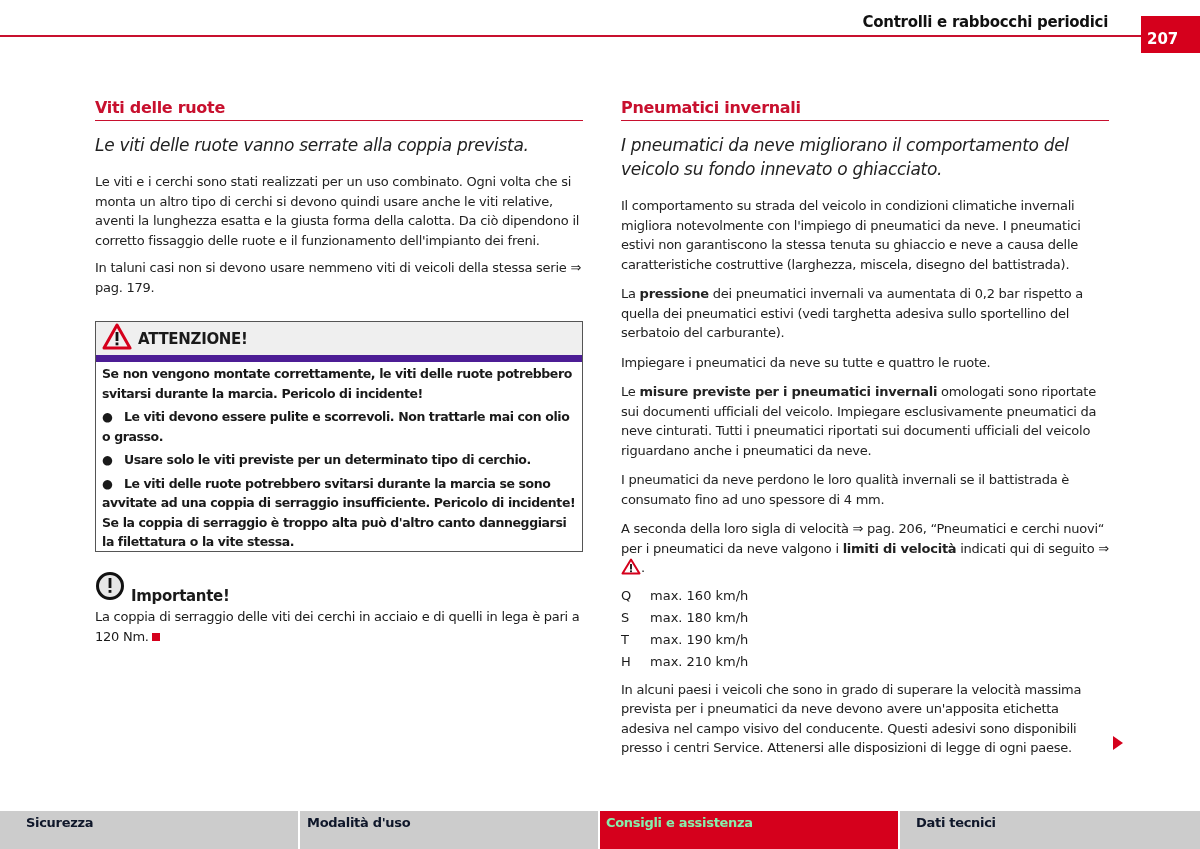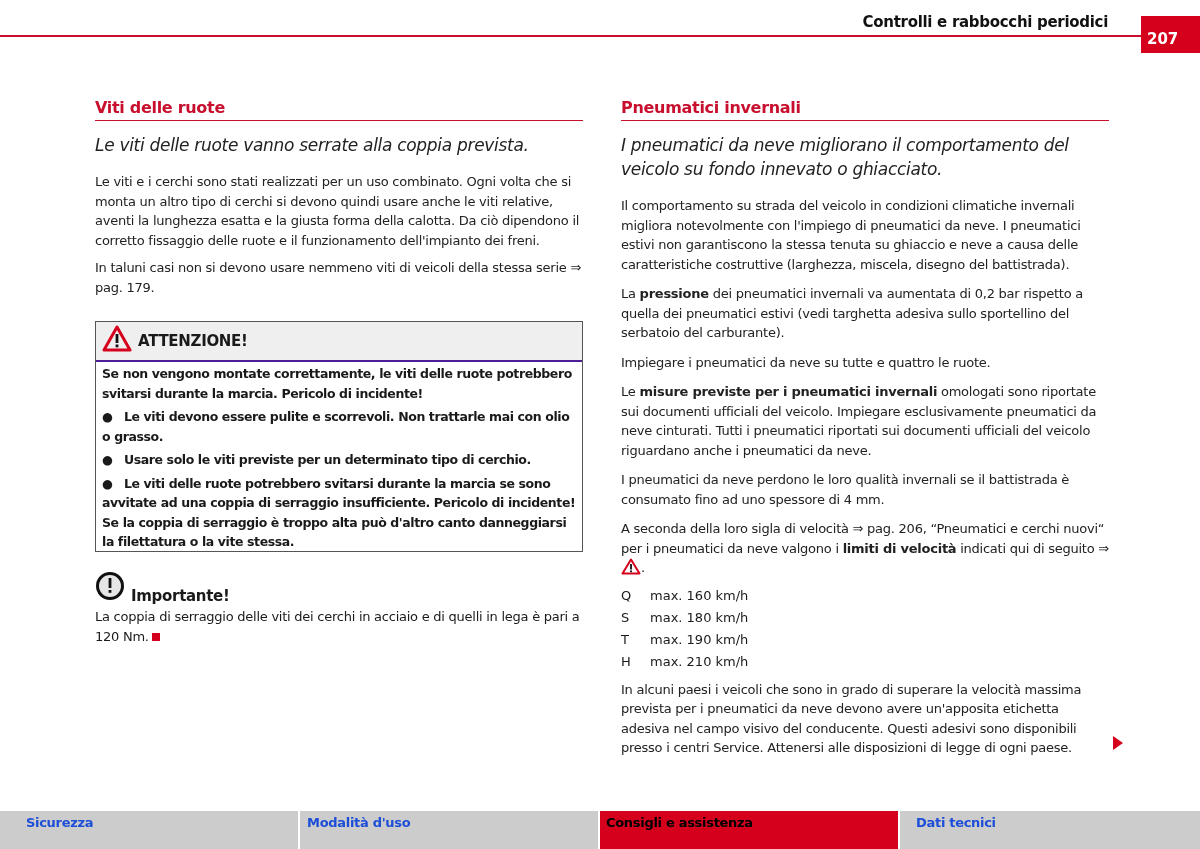--- a/index.html
+++ b/index.html
@@ -14,41 +14,41 @@
   .col-left { left: 95px; }
   .col-right { left: 621px; }
 
   .sec-title { color: #c8102e; font-size: 16px; font-weight: bold; padding-bottom: 3px; border-bottom: 1px solid #c8102e; letter-spacing: -0.3px; }
   .lead { font-style: italic; font-size: 17px; line-height: 24px; margin-top: 12px; color: #222; letter-spacing: -0.3px; }
   p.body { font-size: 13px; line-height: 19.5px; color: #222; letter-spacing: -0.25px; }
   .col-left p.body { margin-top: 8px; }
   .mt16 { margin-top: 15px !important; }
 
   .warn { position: absolute; left: 95px; top: 321px; width: 488px; height: 231px; border: 1px solid #555; }
-  .warn-head { height: 40px; background: #efefef; border-bottom: 2px solid #4c1d95; display: flex; align-items: center; padding-left: 6px; }
+  .warn-head { height: 40px; background: #efefef; border-bottom: 7px solid #4c1d95; display: flex; align-items: center; padding-left: 6px; }
   .warn-head .lbl { font-size: 15px; font-weight: bold; margin-left: 6px; letter-spacing: -0.3px; }
   .warn-body { padding: 2px 6px 0 6px; font-size: 12.5px; line-height: 19.5px; font-weight: bold; letter-spacing: -0.4px; }
   .warn-body .item { margin-top: 4px; }
   .bullet { display: inline-block; width: 22px; }
 
   .imp { position: absolute; left: 95px; top: 571px; width: 488px; }
   .imp-head { display: flex; align-items: flex-end; }
   .imp-head .lbl { font-size: 15px; font-weight: bold; margin-left: 6px; margin-bottom: 0; letter-spacing: -0.3px; }
   .imp p { font-size: 13px; line-height: 19.5px; letter-spacing: -0.25px; margin-top: 2px; }
   .end-square { display: inline-block; width: 8px; height: 8px; background: #d5001c; margin-left: 3px; }
 
   .speeds { margin-top: 4px; }
   .speed-row { font-size: 13px; line-height: 22px; display: flex; }
   .speed-row .code { width: 29px; }
 
   .next-arrow { position: absolute; left: 1113px; top: 736px; width: 0; height: 0; border-top: 7px solid transparent; border-bottom: 7px solid transparent; border-left: 10px solid #d5001c; }
 
   .footer { position: absolute; left: 0; top: 811px; width: 1200px; height: 38px; display: flex; }
-  .tab { height: 38px; background: #cccccc; color: #1d4ed8; font-size: 13px; font-weight: bold; padding: 4px 0 0 0; letter-spacing: -0.3px; }
-  .tab.active { background: #d5001c; color: #000000; }
+  .tab { height: 38px; background: #cccccc; color: #0f172a; font-size: 13px; font-weight: bold; padding: 4px 0 0 0; letter-spacing: -0.3px; }
+  .tab.active { background: #d5001c; color: #86efac; }
   .tab + .tab { margin-left: 2px; }
 </style>
 </head>
 <body>
 
 <div class="hdr-line"></div>
 <div class="hdr-title">Controlli e rabbocchi periodici</div>
 <div class="hdr-page">207</div>
 
 <div class="col col-left">

